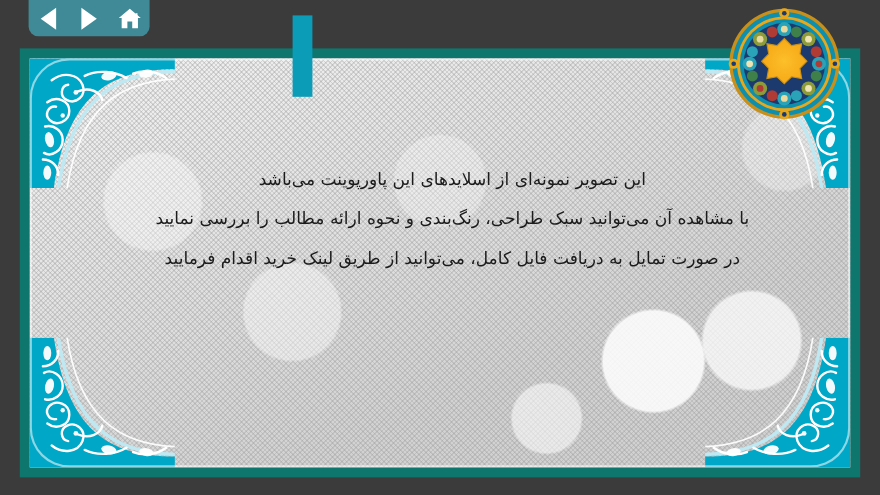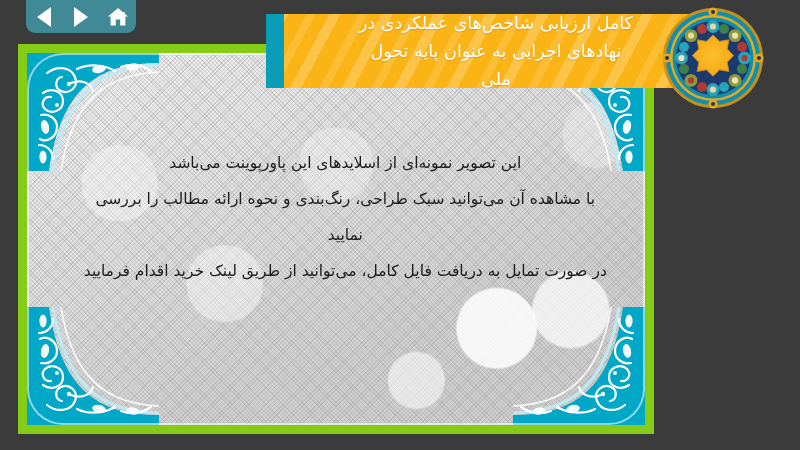--- a/index.html
+++ b/index.html
@@ -50,23 +50,23 @@
     border-bottom: 10px solid transparent;
   }
   .tri-left  { border-right: 14px solid #ffffff; }
   .tri-right { border-left: 14px solid #ffffff; }
 
   
   #slide {
     position: absolute;
     left: 18px;
     top: 44px;
-    width: 636px;
+    width: 764px;
     height: 390px;
-    background: #84cc16;
+    background: #0f766e;
     box-sizing: border-box;
     padding: 9px;
     overflow: hidden;
     z-index: 10;
   }
   #slide-inner {
     position: relative;
     width: 100%;
     height: 100%;
     overflow: hidden;
@@ -300,25 +300,20 @@
         </svg>
       </div>
 
       <div id="body-text">این تصویر نمونه‌ای از اسلایدهای این پاورپوینت می‌باشد
 با مشاهده آن می‌توانید سبک طراحی، رنگ‌بندی و نحوه ارائه مطالب را بررسی نمایید
 در صورت تمایل به دریافت فایل کامل، می‌توانید از طریق لینک خرید اقدام فرمایید</div>
 
     </div>
   </div>
 
-  <div id="title-banner">
-    <div id="title-text">کامل ارزیابی شاخص‌های عملکردی در
-نهادهای اجرایی به عنوان پایه تحول
-ملی</div>
-  </div>
   <div id="banner-tab"></div>
 
   <div id="medallion">
     <svg viewBox="0 0 104 104">
       <defs>
         <radialGradient id="medcore" cx="50%" cy="50%" r="50%">
           <stop offset="0%" stop-color="#fcbf2a"></stop>
           <stop offset="100%" stop-color="#f7a917"></stop>
         </radialGradient>
       </defs>

